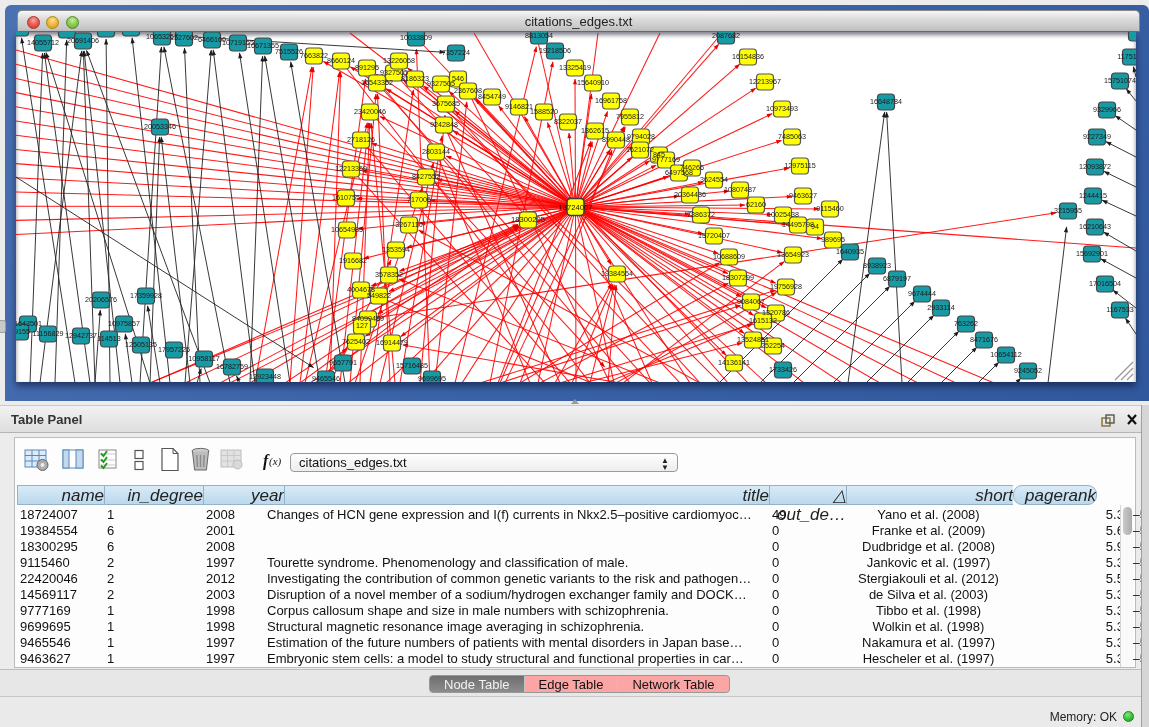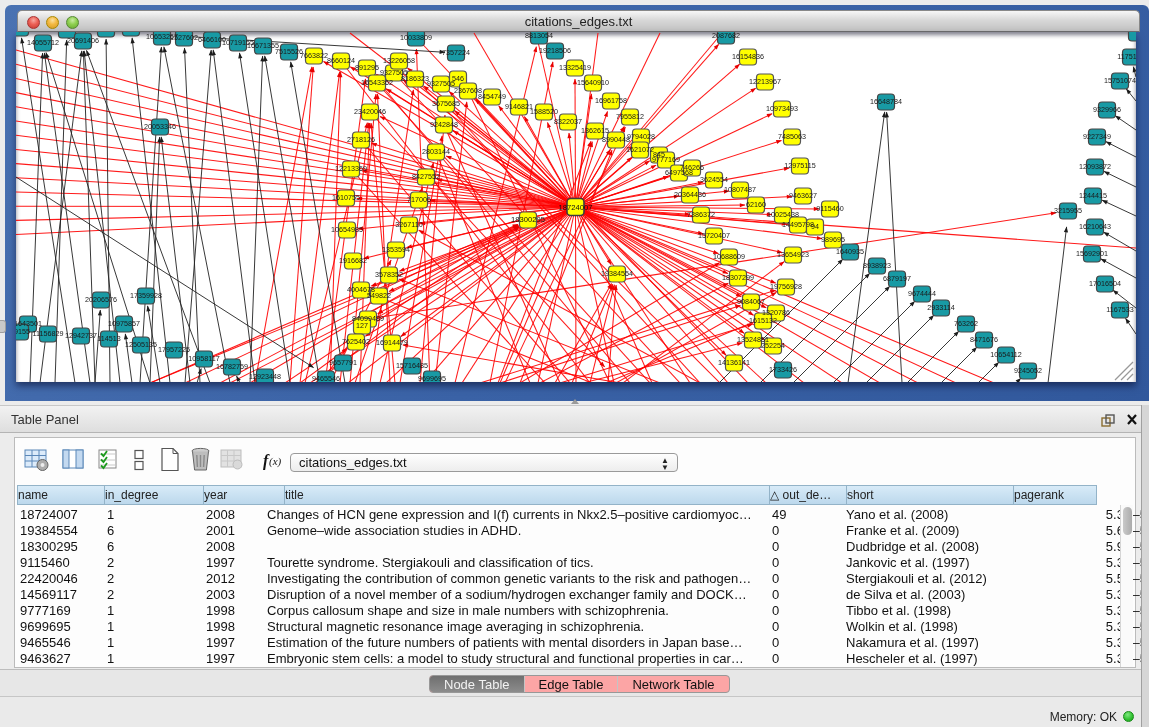--- a/index.html
+++ b/index.html
@@ -13,44 +13,44 @@
 #titlebar .t { position:absolute; left:0; right:0; top:3px; text-align:center;
   font-size:13px; color:#222; }
 .btn { position:absolute; top:5px; width:13px; height:13px; border-radius:50%; }
 #b1 { left:9px; background:radial-gradient(circle at 50% 30%,#f7a8a0,#ec5f55 45%,#c33a30); border:0.5px solid #a33; }
 #b2 { left:28px; background:radial-gradient(circle at 50% 30%,#fbe0a0,#f3b83f 45%,#d29a28); border:0.5px solid #a80; }
 #b3 { left:48px; background:radial-gradient(circle at 50% 30%,#c9eba4,#8ecf4f 45%,#68a832); border:0.5px solid #583; }
 #canvas { position:absolute; left:11px; top:27px; width:1120px; height:350px;
   background:#fff; overflow:hidden; box-shadow:inset 0 3px 4px rgba(0,0,25,.5), 0 4px 7px rgba(5,10,40,.55); }
 #panelhead { position:absolute; left:0; top:405px; width:1149px; height:28px;
   background:linear-gradient(#f2f2f2,#dedede); border-top:1px solid #c8c8c8;
-  border-bottom:1px solid #b4b4b4; }
+  border-bottom:1px solid #b4b4b4;font-weight:bold; }
 #panelhead .t { position:absolute; left:11px; top:6px; font-size:13px; color:#333; }
 #panelbody { position:absolute; left:14px; top:437px; width:1122px; height:231px;
   background:#fdfdfd; border:1px solid #bbb; }
 #belowline { position:absolute; left:0; top:669px; width:1149px; height:58px;
   background:#e7e7e7; border-top:1px solid #bdbdbd; }
 #statusbar { position:absolute; left:0; top:696px; width:1149px; height:31px;
   background:#eaeaea; border-top:1px solid #c6c6c6; }
 #rstrip { position:absolute; left:1141px; top:405px; width:8px; height:322px;
   background:#d6d6d6; border-left:1px solid #a0a0a0; }
 #combo { position:absolute; left:275px; top:15px; width:388px; height:19px;
   background:linear-gradient(#fefefe,#ededed); border:1px solid #9a9a9a; border-radius:4px;
   font-size:13px; color:#111; padding:1px 0 0 8px; }
 #combo .ar { position:absolute; right:8px; top:2.5px; font-size:8px; color:#222; letter-spacing:0; line-height:7px; }
 #thead { position:absolute; left:2px; top:47px; height:20px; }
 .th { position:absolute; top:0; height:20px; background:linear-gradient(#d8ebf8,#bcd8ec);
-  border:1px solid #93b3c8; border-right:none; font-size:12px; color:#222;
-  text-align:left; line-height:19px; }
+  border:1px solid #93b3c8; border-right:none; font-size:17px; color:#222;
+  text-align:right; line-height:19px;font-style:italic; }
 #tbody { position:absolute; left:0px; top:69px; width:1096px; font-size:13px; color:#111; }
 .tr { position:relative; height:16px; line-height:16px; white-space:nowrap; }
 .tr div { position:absolute; top:0; height:16px; overflow:hidden; }
 .c0 { left:5px; width:95px; } .c1 { left:92px; width:90px; }
 .c2 { left:191px; width:80px; } .c3 { left:252px; width:484px; }
-.c4 { left:757px; width:72px; } .c5 { left:831px; width:165px; }
+.c4 { left:757px; width:72px; } .c5 { left:831px; width:165px; text-align:center; }
 .c6 { left:1042px; width:90px;text-align:right; }
 #vscroll { position:absolute; right:2px; top:67px; width:13px; height:162px;
   background:#fafafa; border-left:1px solid #d5d5d5; }
 #vthumb { position:absolute; left:1.5px; top:2px; width:9px; height:28px;
   background:linear-gradient(90deg,#c9c9c9,#ababab); border-radius:5px; }
 #tabs { position:absolute; left:429px; top:675px; height:18px; display:flex;
   border:1px solid #989898; border-radius:4px; overflow:hidden; font-size:13px;
   background:#fca5a5; }
 .tab { padding:1px 14px 0 14px; line-height:16px; color:#111; border-right:1px solid #c4c4c4; }
 .tab.sel { background:linear-gradient(#6f6f6f,#8c8c8c); color:#f2f2f2; }
@@ -653,54 +653,53 @@
     <text x="246" y="18" font-size="11" font-style="italic" font-family="Liberation Serif, serif" fill="#111">(x)</text>
   </svg>
   <div id="combo">citations_edges.txt<span class="ar">▲<br>▼</span></div>
   <div id="thead">
     <div class="th" style="left:0px;   width:87px;">name</div>
     <div class="th" style="left:87px;  width:99px;">in_degree</div>
     <div class="th" style="left:186px; width:81px;">year</div>
     <div class="th" style="left:267px; width:485px;">title</div>
     <div class="th" style="left:752px; width:77px;">△ out_de…</div>
     <div class="th" style="left:829px; width:167px;">short</div>
-    <div class="th" style="left:996px; width:84px; border-right:1px solid #93b3c8;">pagerank</div>
+    <div class="th" style="left:996px; width:84px; border-right:1px solid #93b3c8;border-radius:9px;">pagerank</div>
   </div>
   <div id="tbody">
 <div class="tr">
         <div class="c0">18724007</div>
         <div class="c1">1</div>
         <div class="c2">2008</div>
         <div class="c3">Changes of HCN gene expression and I(f) currents in Nkx2.5–positive cardiomyoc…</div>
         <div class="c4">49</div>
         <div class="c5">Yano et al. (2008)</div>
         <div class="c6">5.3E–5</div>
       </div>
 <div class="tr">
         <div class="c0">19384554</div>
         <div class="c1">6</div>
         <div class="c2">2001</div>
-        <div class="c3">Genome–wide association studies in ADHD.</div>
         <div class="c4">0</div>
         <div class="c5">Franke et al. (2009)</div>
         <div class="c6">5.6E–5</div>
       </div>
 <div class="tr">
         <div class="c0">18300295</div>
         <div class="c1">6</div>
         <div class="c2">2008</div>
         <div class="c4">0</div>
         <div class="c5">Dudbridge et al. (2008)</div>
         <div class="c6">5.9E–5</div>
       </div>
 <div class="tr">
         <div class="c0">9115460</div>
         <div class="c1">2</div>
         <div class="c2">1997</div>
-        <div class="c3">Tourette syndrome. Stergiakouli and classification of tics.</div>
+        <div class="c3">Tourette syndrome. Phenomenology and classification of male.</div>
         <div class="c4">0</div>
         <div class="c5">Jankovic et al. (1997)</div>
         <div class="c6">5.3E–5</div>
       </div>
 <div class="tr">
         <div class="c0">22420046</div>
         <div class="c1">2</div>
         <div class="c2">2012</div>
         <div class="c3">Investigating the contribution of common genetic variants to the risk and pathogen…</div>
         <div class="c4">0</div>

